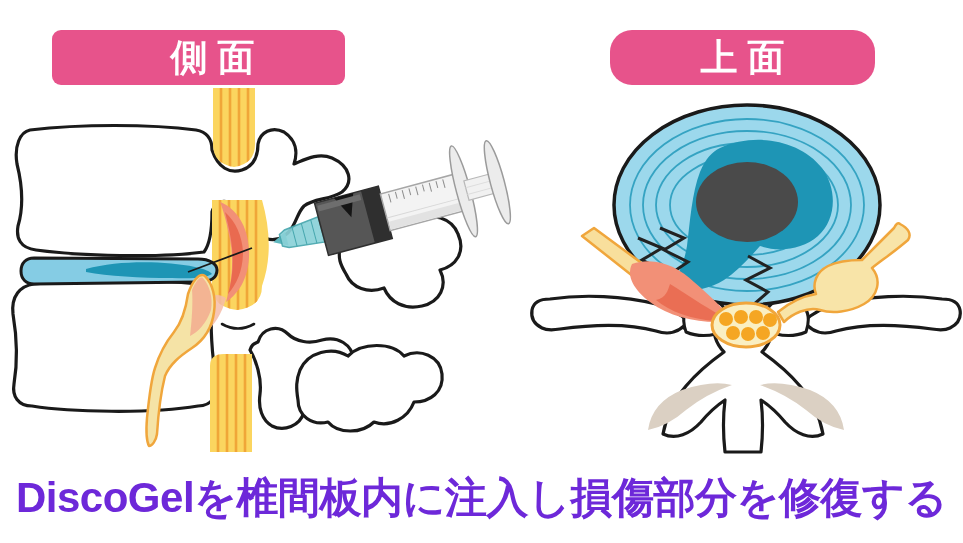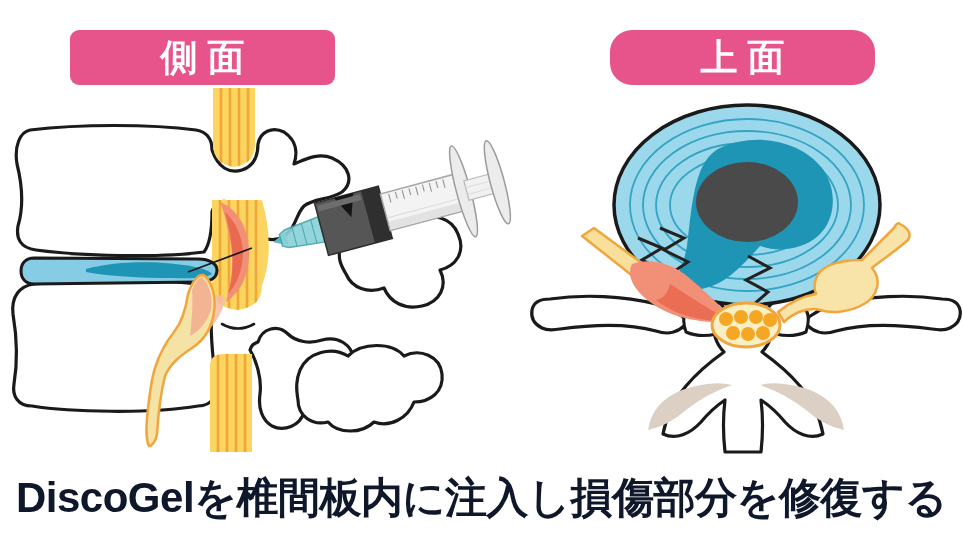--- a/index.html
+++ b/index.html
@@ -4,30 +4,30 @@
 <style>
   html,body{margin:0;padding:0;background:#ffffff;}
   .stage{
     position:relative;width:963px;height:543px;background:#ffffff;overflow:hidden;
     font-family:"Liberation Sans","DejaVu Sans",sans-serif;
   }
   .banner{
     position:absolute;top:30px;width:265px;height:55px;border-radius:9px;
     background:#E7538B;display:flex;align-items:center;justify-content:center;
   }
-  .banner-left{left:70px;}
+  .banner-left{left:52px;padding-left:28px;}
   .banner-right{left:610px;border-radius:22px;}
   .banner span{
     color:#ffffff;font-size:37px;font-weight:700;letter-spacing:10px;
     padding-left:10px; 
   }
   .caption{
     position:absolute;left:0;top:452px;width:963px;height:91px;
     display:flex;align-items:center;justify-content:center;
-    font-size:42px;font-weight:700;color:#0f172a;letter-spacing:-0.5px;white-space:nowrap;
+    font-size:42px;font-weight:700;color:#6d28d9;letter-spacing:-0.5px;white-space:nowrap;
   }
   .panel-svg{position:absolute;top:88px;}
   #leftPanel{left:0;}
   #rightPanel{left:520px;}
   svg *{vector-effect:none;}
 </style>
 </head>
 <body>
 
 <div class="stage">

